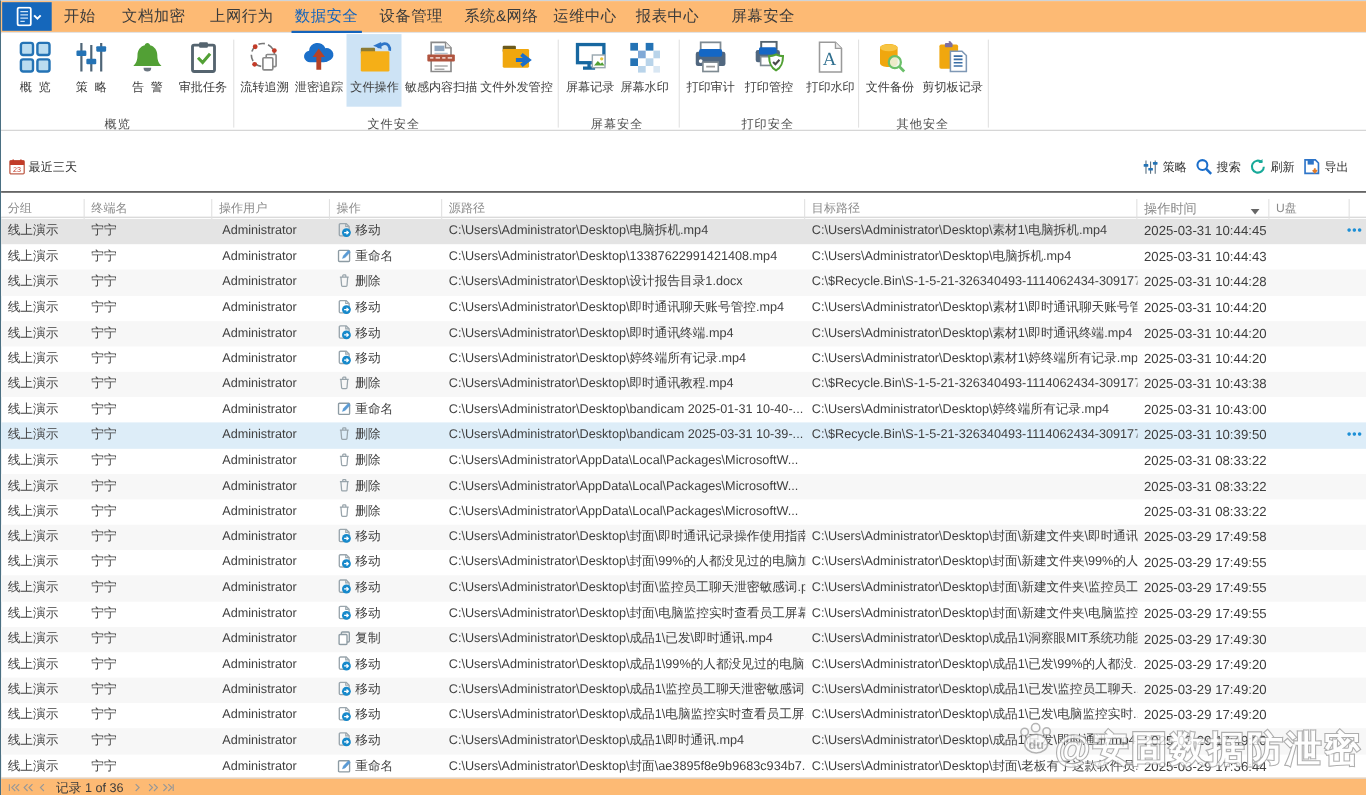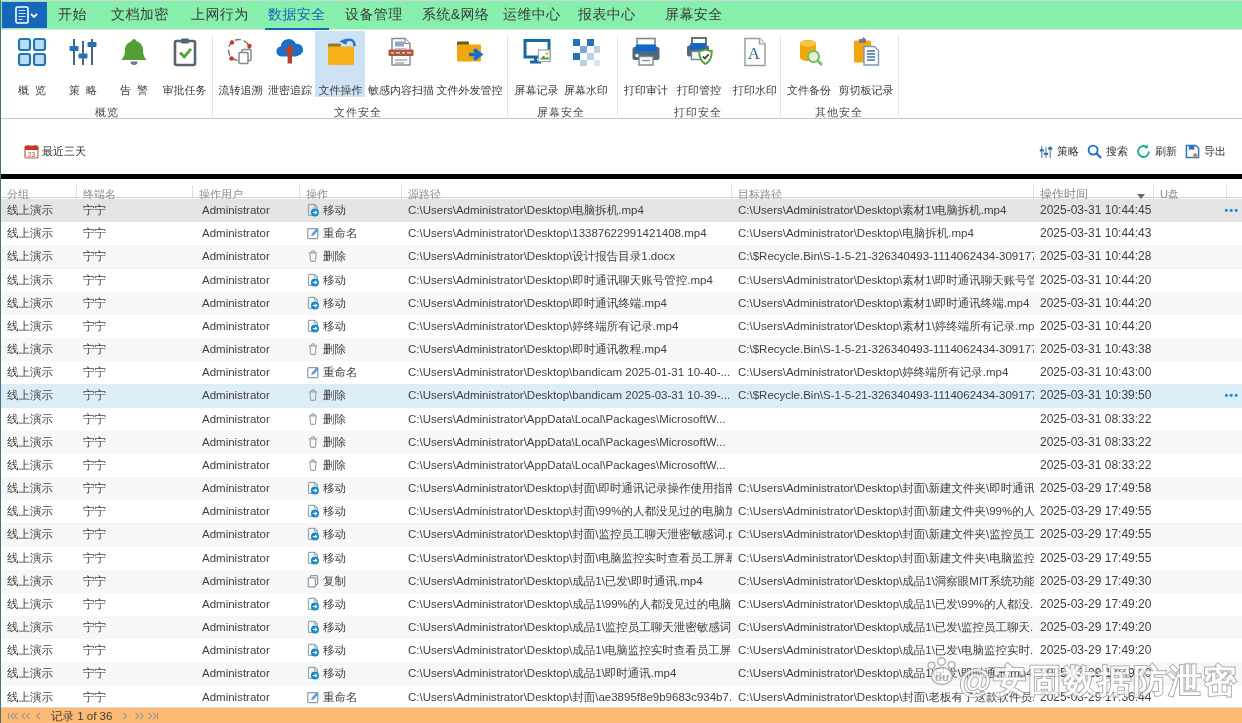--- a/index.html
+++ b/index.html
@@ -1,41 +1,41 @@
 <!DOCTYPE html>
 <html lang="zh"><head>
 <meta charset="utf-8">
 <style>
 *{margin:0;padding:0;box-sizing:border-box}
 html,body{width:1242px;height:723px;overflow:hidden;background:#fff;
  font-family:"Liberation Sans",sans-serif;-webkit-font-smoothing:antialiased}
 #app{position:relative;width:1242px;height:723px;border-left:1px solid #4a6f82;border-top:1px solid #cfd4d8}
 
-.menubar{position:absolute;left:0;top:0;width:100%;height:29px;background:#86efac;border-bottom:1px solid #e3e3e3}
+.menubar{position:absolute;left:0;top:0;width:100%;height:29px;background:#fdba74;border-bottom:1px solid #e3e3e3}
 .appbtn{position:absolute;left:1px;top:1px;width:45px;height:26px;background:#1567bb;color:#fff;
  display:flex;align-items:center;justify-content:center}
 .mtab{position:absolute;top:0;font-size:14px;color:#3b3b3b;line-height:27px;height:29px;letter-spacing:0.4px;white-space:nowrap}
 .mtab.on{color:#1464bc;border-bottom:2px solid #1464bc;padding:0 3px;margin-left:-3px}
 
 .ribbon{position:absolute;left:0;top:30px;width:100%;height:87px;background:#fff}
 .ribbon:after{content:"";position:absolute;left:0;right:0;bottom:-1px;height:1px;background:#c9c9c9}
 .ritem{position:absolute;top:0;width:100%;text-align:center}
 .ritem .ric{display:block;margin:6px auto 0;width:30px;height:30px}
-.ritem .rlabel{display:block;margin-top:16px;font-size:11px;color:#3c3c3c;white-space:nowrap;letter-spacing:0}
+.ritem .rlabel{display:block;margin-top:5px;font-size:11px;color:#3c3c3c;white-space:nowrap;letter-spacing:0}
 .rsep{position:absolute;top:5px;height:80px;width:1px;background:#e2e2e2}
 .glabel{position:absolute;top:74px;width:100%;text-align:center;font-size:11px;color:#4a4a4a;letter-spacing:1px}
 .hl{position:absolute;background:#cde3f5}
 
 .tbar{position:absolute;left:0;top:118px;width:100%;height:55px;background:#fff}
-.tbar .date{position:absolute;left:23px;top:25px;display:flex;align-items:flex-start;font-size:11px;color:#333}
+.tbar .date{position:absolute;left:7px;top:25px;display:flex;align-items:flex-start;font-size:11px;color:#333}
 .tbar .right{position:absolute;right:16px;top:25px;display:flex;align-items:center;font-size:11px;color:#333}
 .tbtn{display:flex;align-items:center;margin-left:8px}
 .tbtn svg{margin-right:4px}
 
-.thead{position:absolute;left:0;top:173px;width:100%;height:24px;background:#fff;border-top:5px solid #000000;border-bottom:1px solid #d2d2d2;font-size:11px;color:#8b8b8b}
+.thead{position:absolute;left:0;top:173px;width:100%;height:24px;background:#fff;border-top:1px solid #000000;border-bottom:1px solid #d2d2d2;font-size:11px;color:#8b8b8b}
 .thead .c{border-right:1px solid #e0e0e0;height:18px;line-height:18px;margin-top:3px}
 .tbody{position:absolute;left:0;top:198px;width:100%}
 .row{position:relative;height:23.18px;font-size:11.5px;color:#3f3f3f;white-space:nowrap}
 .ralt{background:#f7f7f7}
 .rsel{background:#e4e4e4}
 .rsel2{background:#ddedf8}
 .c{position:absolute;top:0;overflow:hidden;white-space:nowrap;line-height:23.18px;padding-left:6px}
 .c1{left:0;width:76px}.c2{left:76px;width:116px}.c3{left:192px;width:107px;padding-left:9px}
 .c4{left:299px;width:102px;padding-left:6px}.c5{left:401px;width:330px}
 .c6{left:731px;width:302px}.c7{left:1033px;width:120px;font-size:12px}.c8{left:1153px;width:73px}

